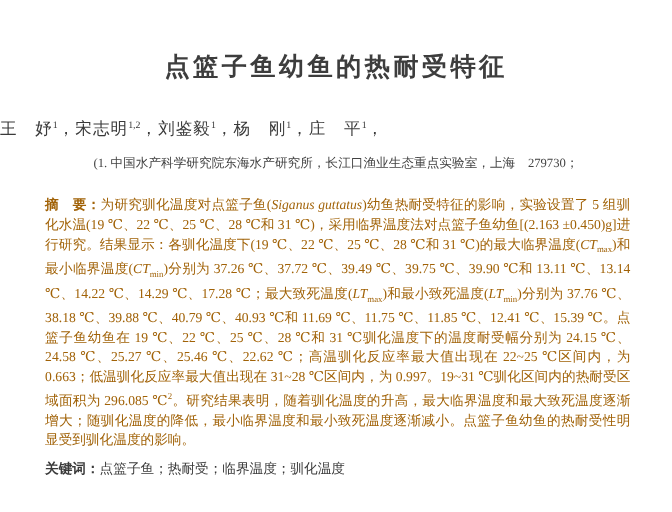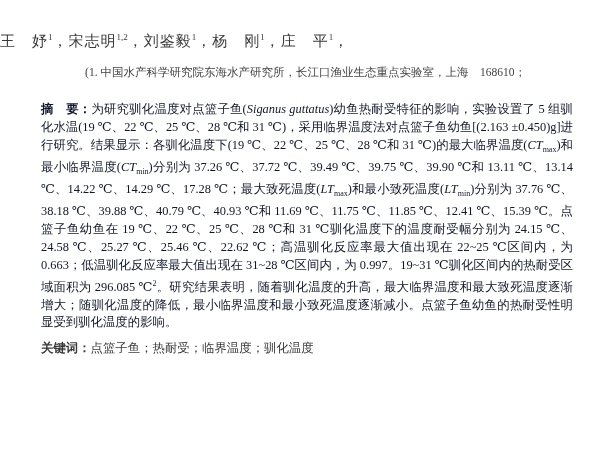--- a/index.html
+++ b/index.html
@@ -32,43 +32,44 @@
     margin-top:10px;
     font-size:11.5px;
     line-height:17px;
     color:#424242;
   }
   .abstract{
     margin:20px 38px 0 41px;
     font-size:12.4px;
     line-height:17.8px;
     text-align:justify;
-    color:#0f172a;
+    color:#a16207;
   }
   .label{font-weight:700;}
   .it{font-style:italic;}
   .abstract sub{font-size:8px;}
   .abstract sup{font-size:8px;}
   .keywords{
     margin:8px 38px 0 41px;
     font-size:12.4px;
     line-height:17px;
   }
 </style>
 </head>
 <body>
 
 <div class="page">
 
+  <h1 class="title">点篮子鱼幼鱼的热耐受特征</h1>
 
   <div class="authors">
     <div><span>王　妤</span><sup>1</sup><span>，</span><span>宋志明</span><sup>1,2</sup><span>，</span><span>刘鉴毅</span><sup>1</sup><span>，</span><span>杨　刚</span><sup>1</sup><span>，</span><span>庄　平</span><sup>1</sup><span>，</span></div>
   </div>
 
   <div class="affiliation">
-    <div>(1. 中国水产科学研究院东海水产研究所，长江口渔业生态重点实验室，上海　168610；</div>
+    <div>(1. 中国水产科学研究院东海水产研究所，长江口渔业生态重点实验室，上海　279730；</div>
   </div>
 
   <p class="abstract"><span class="label">摘　要：</span><span><span>为研究驯化温度对点篮子鱼(</span><span class="it">Siganus guttatus</span><span>)幼鱼热耐受特征的影响，实验设置了 5 组驯化水温(19 ℃、22 ℃、25 ℃、28 ℃和 31 ℃)，采用临界温度法对点篮子鱼幼鱼[(2.163 ±0.450)g]进行研究。结果显示：各驯化温度下(19 ℃、22 ℃、25 ℃、28 ℃和 31 ℃)的最大临界温度(</span><span class="it">CT</span><sub>max</sub><span>)和最小临界温度(</span><span class="it">CT</span><sub>min</sub><span>)分别为 37.26 ℃、37.72 ℃、39.49 ℃、39.75 ℃、39.90 ℃和 13.11 ℃、13.14 ℃、14.22 ℃、14.29 ℃、17.28 ℃；最大致死温度(</span><span class="it">LT</span><sub>max</sub><span>)和最小致死温度(</span><span class="it">LT</span><sub>min</sub><span>)分别为 37.76 ℃、38.18 ℃、39.88 ℃、40.79 ℃、40.93 ℃和 11.69 ℃、11.75 ℃、11.85 ℃、12.41 ℃、15.39 ℃。点篮子鱼幼鱼在 19 ℃、22 ℃、25 ℃、28 ℃和 31 ℃驯化温度下的温度耐受幅分别为 24.15 ℃、24.58 ℃、25.27 ℃、25.46 ℃、22.62 ℃；高温驯化反应率最大值出现在 22~25 ℃区间内，为 0.663；低温驯化反应率最大值出现在 31~28 ℃区间内，为 0.997。19~31 ℃驯化区间内的热耐受区域面积为 296.085 ℃</span><sup>2</sup><span>。研究结果表明，随着驯化温度的升高，最大临界温度和最大致死温度逐渐增大；随驯化温度的降低，最小临界温度和最小致死温度逐渐减小。点篮子鱼幼鱼的热耐受性明显受到驯化温度的影响。</span></span></p>
 
   <p class="keywords"><span class="label">关键词：</span><span>点篮子鱼；热耐受；临界温度；驯化温度</span></p>
 
 </div>
 
 </body></html>

